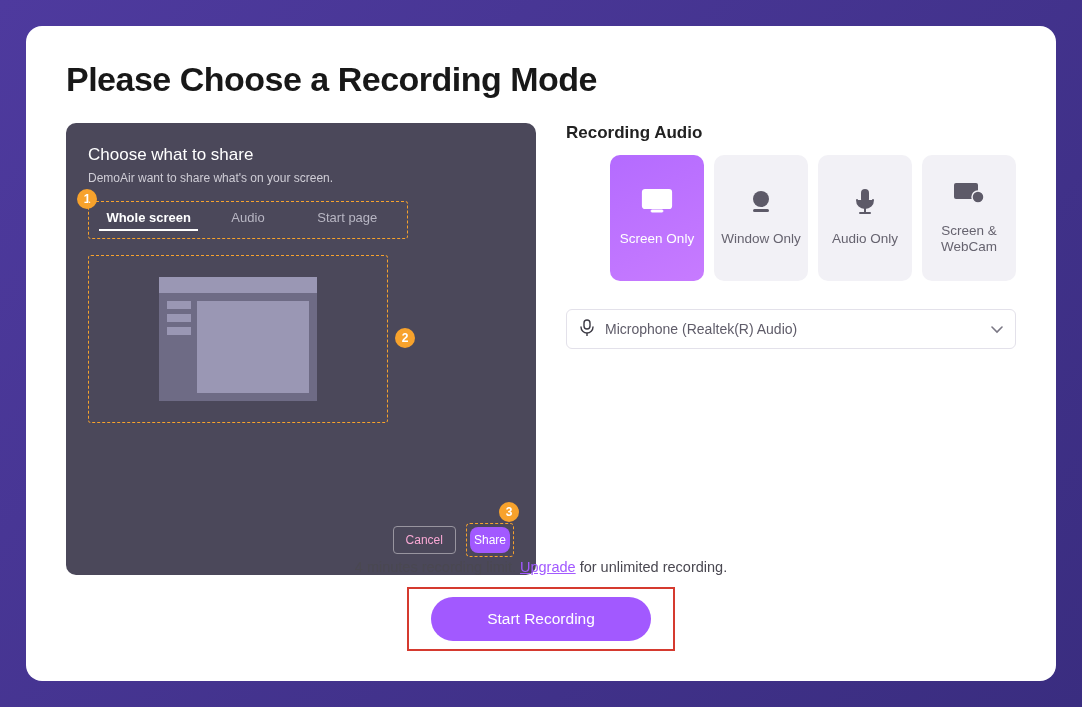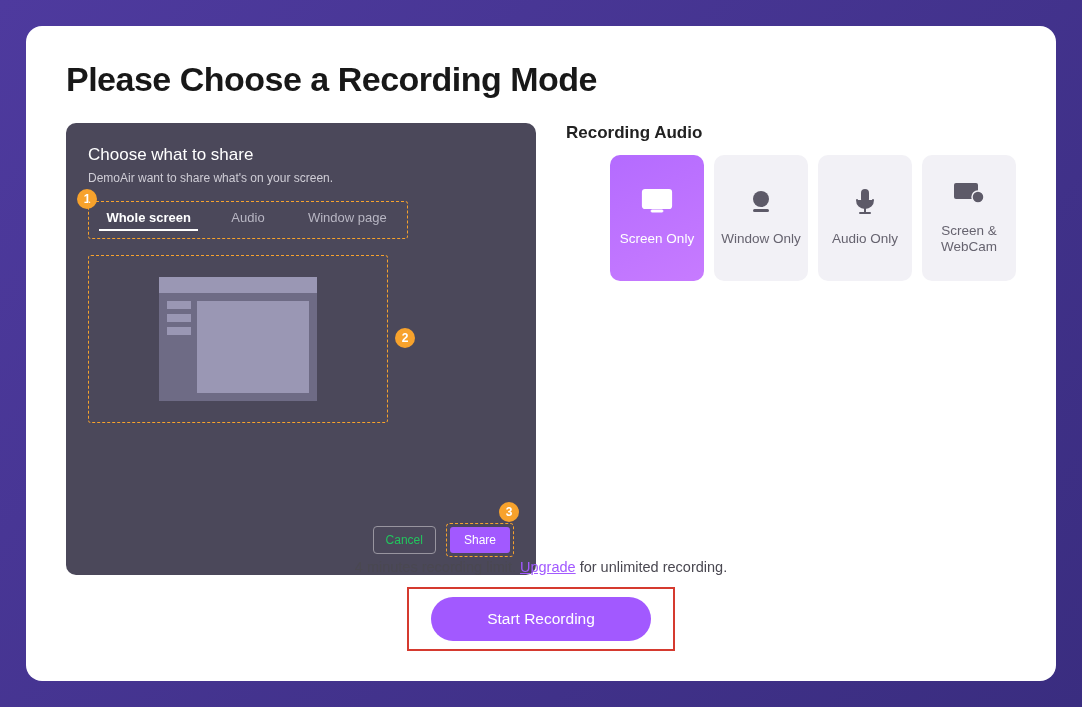--- a/index.html
+++ b/index.html
@@ -93,41 +93,41 @@
   .mini-side { width: 24px; display: flex; flex-direction: column; gap: 5px; }
   .mini-side div { height: 8px; background: #9a97b4; }
   .mini-main { flex: 1; background: #9a97b4; }
   .dialog-footer {
     position: absolute;
     bottom: 18px; right: 22px;
     display: flex; gap: 10px; align-items: center;
   }
   .btn-cancel {
     font-size: 12px;
-    color: #22c55e;
+    color: #f9a8d4;
     padding: 6px 12px;
     border: 1px solid #98959f;
     border-radius: 4px;
     background: transparent;
     cursor: pointer;
     margin-left: 45px;
   }
   .btn-share-wrap {
     border: 1.5px dashed #f7a22c;
     border-radius: 4px;
     padding: 3px;
     position: relative;
   }
   .btn-share {
     font-size: 12px;
     color: #fff;
     background: #a259ff;
     border: none;
-    padding: 6px 14px;
-    border-radius: 3px;
+    padding: 6px 4px;
+    border-radius: 8px;
     cursor: pointer;
     font-weight: 500;
   }
   .badge-3 { top: -22px; right: -6px; }
 
   
   .right { flex: 1; }
   .section-label {
     font-size: 17px;
     font-weight: 600;
@@ -222,21 +222,21 @@
 
     <div class="share-dialog">
       <div class="share-heading">Choose what to share</div>
       <div class="share-sub">DemoAir want to share what's on your screen.</div>
 
       <div class="badge badge-1">1</div>
 
       <div class="tabs-wrap">
         <div class="tab-item active">Whole screen</div>
         <div class="tab-item">Audio</div>
-        <div class="tab-item">Window page</div>
+        <div class="tab-item">Start page</div>
       </div>
 
       <div class="preview-box">
         <div class="badge badge-2">2</div>
         <div class="mini-window">
           <div class="mini-header"></div>
           <div class="mini-body">
             <div class="mini-side">
                 <div></div>
                 <div></div>
@@ -295,20 +295,35 @@
             <svg viewBox="0 0 32 26">
                 <rect x="1" y="3" width="24" height="16" rx="2"></rect>
                 <circle cx="25" cy="17" r="6" fill="#5d5a68" stroke="#f2f1f6" stroke-width="1.5"></circle>
               </svg>
           </span>
           <span>Screen &amp; WebCam</span>
         </div>
       </div>
 
 
+      <div class="input-row">
+        <span>
+          <svg width="16" height="18" viewBox="0 0 16 18">
+              <rect x="5" y="1" width="6" height="9" rx="3" fill="none" stroke="#3c3a44" stroke-width="1.4"></rect>
+              <path d="M2 8c0 3.3 2.7 6 6 6s6-2.7 6-6" fill="none" stroke="#3c3a44" stroke-width="1.4" stroke-linecap="round"></path>
+              <line x1="8" y1="14" x2="8" y2="17" stroke="#3c3a44" stroke-width="1.4"></line>
+            </svg>
+        </span>
+        <span>Microphone (Realtek(R) Audio)</span>
+        <span class="chev">
+          <svg width="12" height="8" viewBox="0 0 12 8">
+              <path d="M1 1l5 5 5-5" fill="none" stroke="#7a7784" stroke-width="1.6" stroke-linecap="round"></path>
+            </svg>
+        </span>
+      </div>
     </div>
   </div>
 
   <div class="footer">
     <div class="limit-line">
       <span>4 minutes recording limit. </span>
       <a>Upgrade</a>
       <span> for unlimited recording.</span>
     </div>
     <div class="start-wrap">

